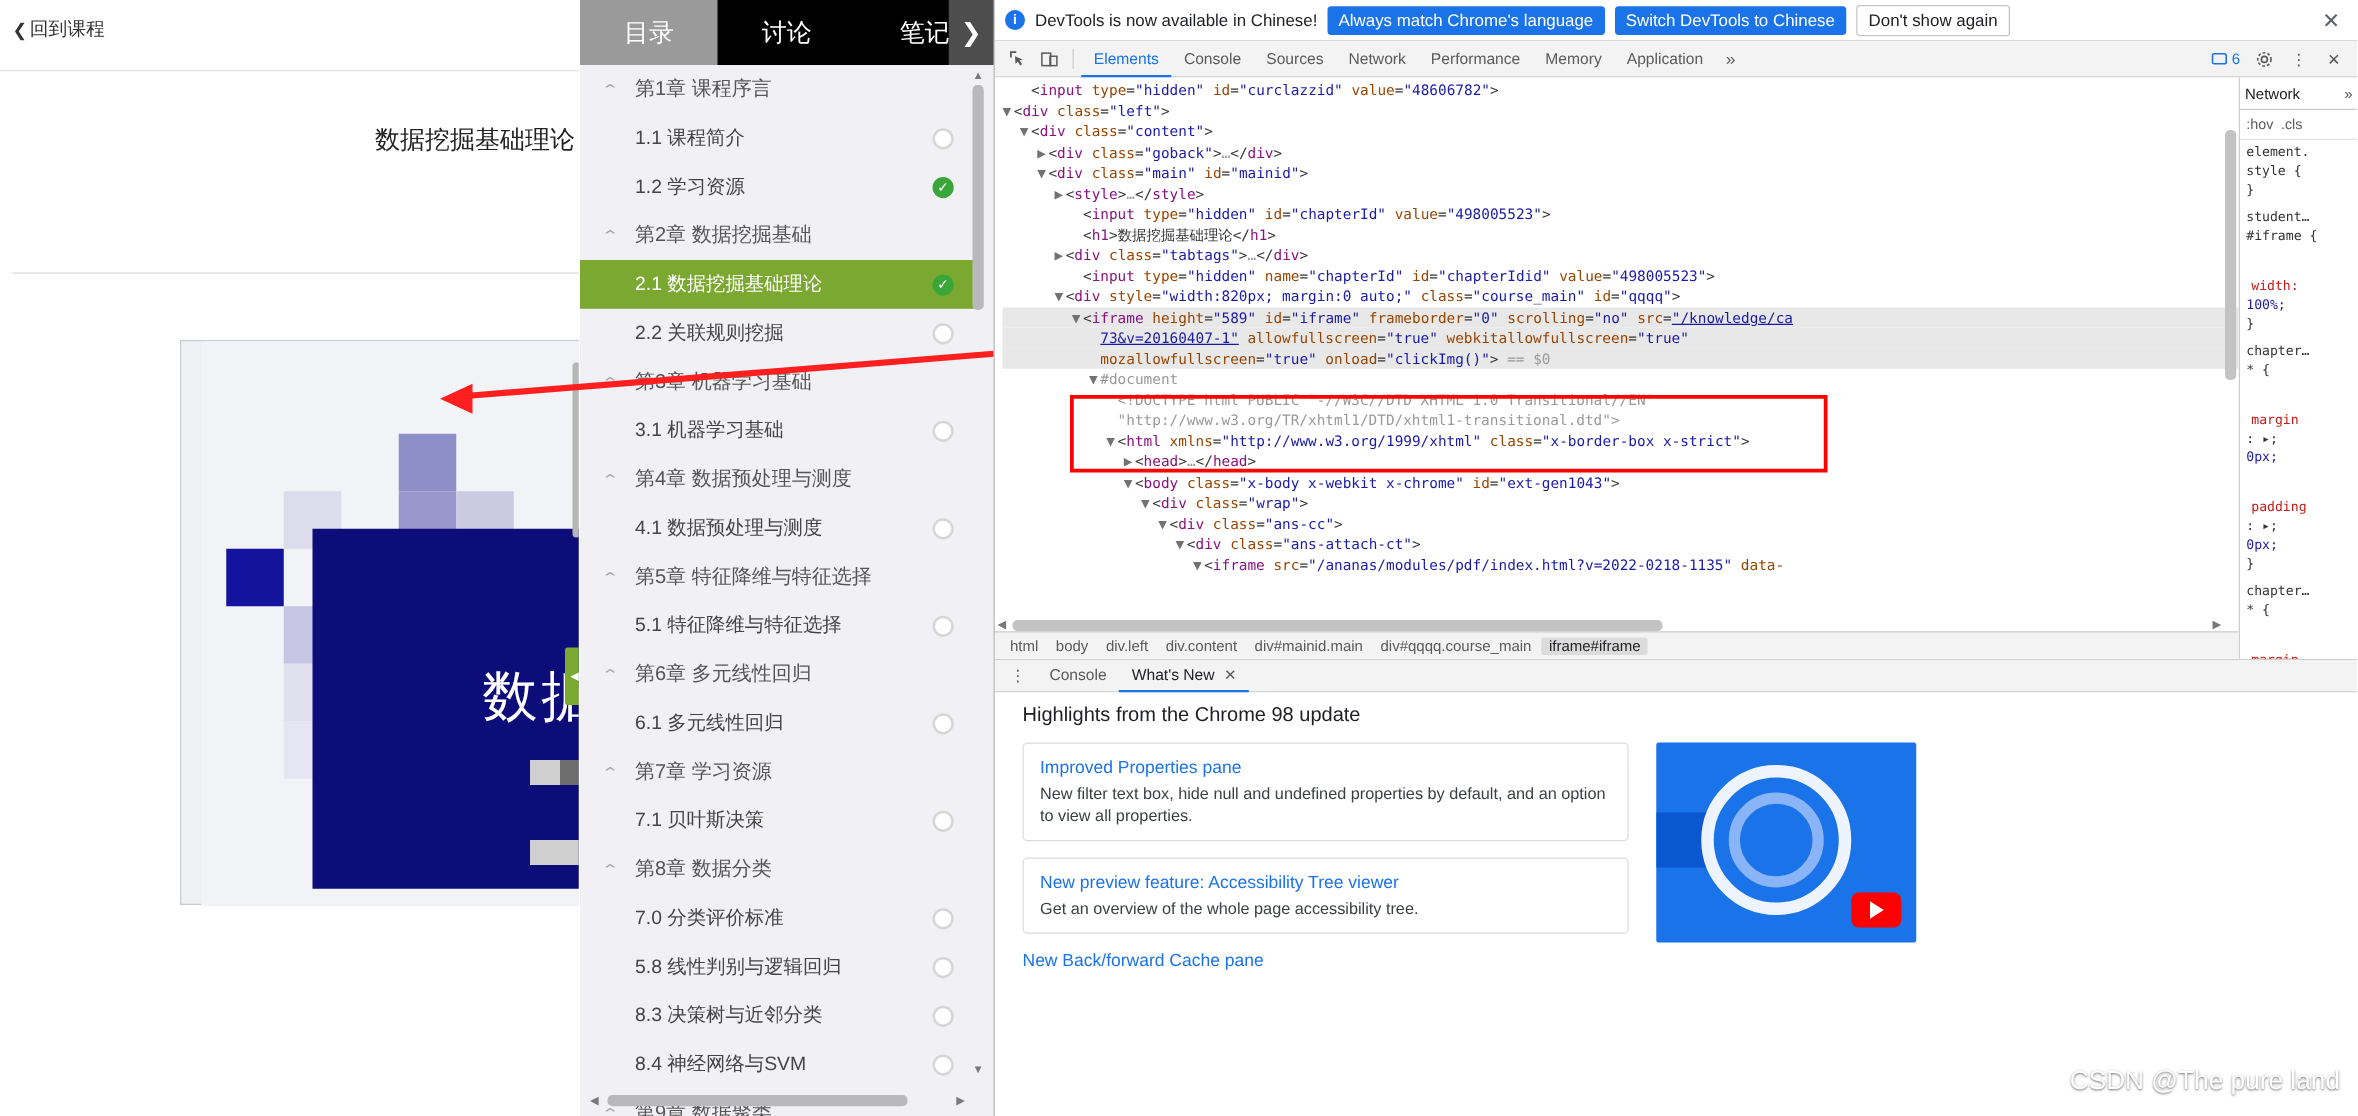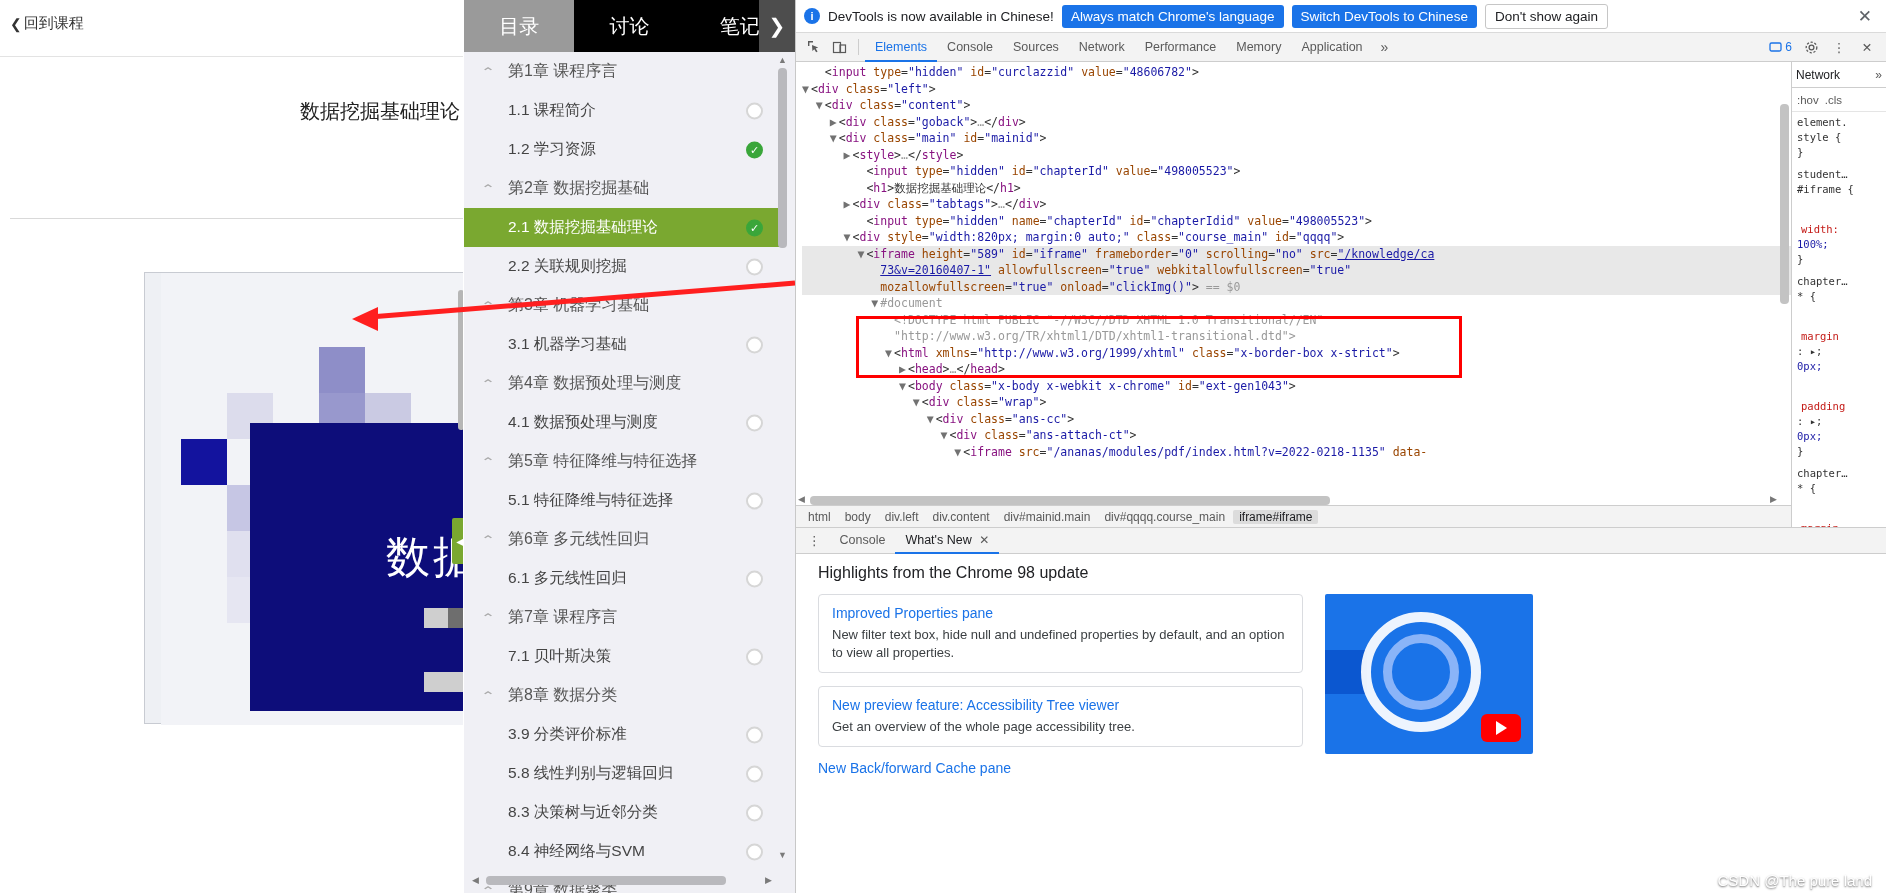--- a/index.html
+++ b/index.html
@@ -290,21 +290,21 @@
   }
   .wn-media .bar {
     position:absolute; left:0; top:56px; width:42px; height:44px; background:#0b57d0;
   }
   .yt-badge {
     position: absolute; right: 12px; bottom: 12px; width: 40px; height: 28px;
     background: #ff0000; border-radius: 6px; display:flex; align-items:center; justify-content:center;
   }
   .yt-badge .tri { width:0; height:0; border-left: 11px solid #fff; border-top: 7px solid transparent; border-bottom: 7px solid transparent; display:block;}
   .watermark {
-    position: absolute; right: 14px; bottom: 10px; color: #ffffff; font-size: 15px;
+    position: absolute; right: 14px; bottom: 22px; color: #ffffff; font-size: 21px;
     text-shadow: 0 1px 2px rgba(0,0,0,.6); white-space: nowrap;
   }
   .wn-link-bottom { font-size: 14px; color: #1a73e8; margin-top: 2px; cursor:pointer;}
 
   
   .arrow-svg { position: absolute; left: 0; top: 0; pointer-events: none; }
 </style>
 </head>
 <body>
 
@@ -413,32 +413,32 @@
           <div class="ch-row">
             <span class="caret">⌃</span>
             <span>第6章 多元线性回归</span>
           </div>
           <div class="sec-row">
             <span>6.1 多元线性回归</span>
             <span class="dot"></span>
           </div>
           <div class="ch-row">
             <span class="caret">⌃</span>
-            <span>第7章 课程序言</span>
+            <span>第7章 学习资源</span>
           </div>
           <div class="sec-row">
             <span>7.1 贝叶斯决策</span>
             <span class="dot"></span>
           </div>
           <div class="ch-row">
             <span class="caret">⌃</span>
             <span>第8章 数据分类</span>
           </div>
           <div class="sec-row">
-            <span>3.9 分类评价标准</span>
+            <span>7.0 分类评价标准</span>
             <span class="dot"></span>
           </div>
           <div class="sec-row">
             <span>5.8 线性判别与逻辑回归</span>
             <span class="dot"></span>
           </div>
           <div class="sec-row">
             <span>8.3 决策树与近邻分类</span>
             <span class="dot"></span>
           </div>

